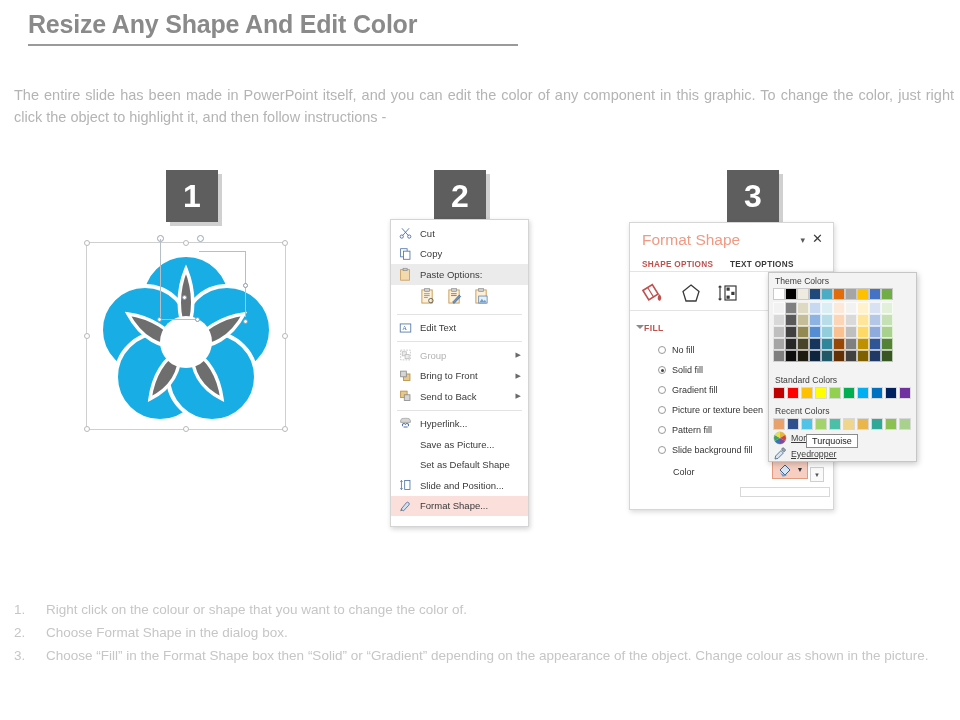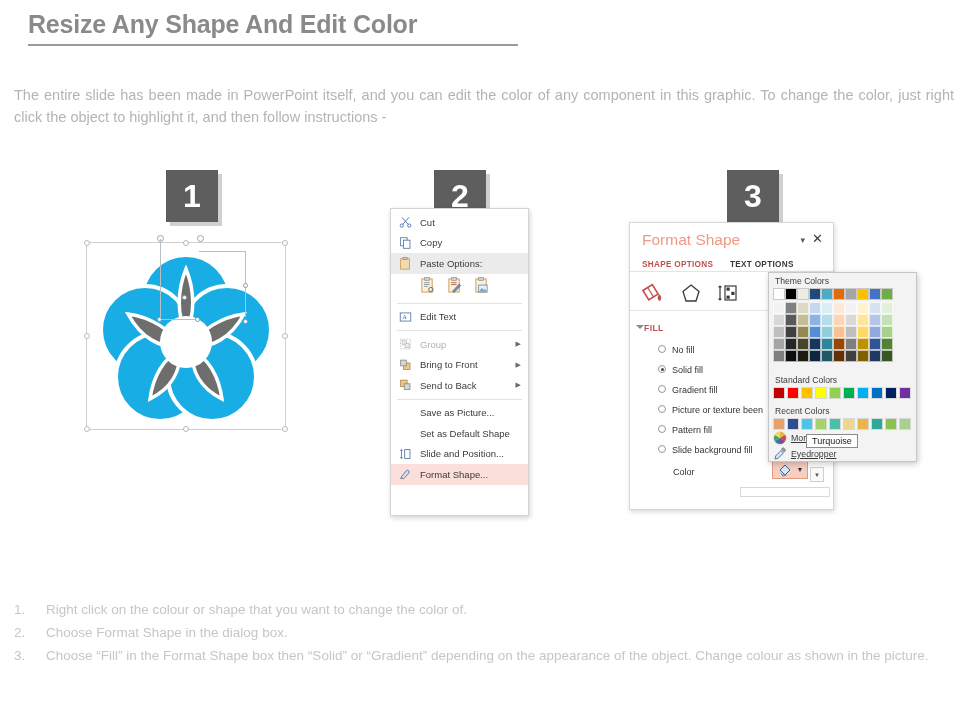--- a/index.html
+++ b/index.html
@@ -63,21 +63,21 @@
     border:1px solid #9aa7b5; background:#fdfdfd;
   }
   .adj-handle {
     position:absolute; width:5px; height:5px; border-radius:50%;
     background:#ffffff; border:1px solid #8d9aa8;
   }
   .adj-line { position:absolute; background:#b6bec6; }
 
   
   #context-menu {
-    position:absolute; left:390px; top:208px;
+    position:absolute; left:390px; top:219px;
     width:139px; height:308px;
     background:#ffffff;
     border:1px solid #d4d4d4;
     box-shadow:1px 2px 5px rgba(0,0,0,0.18);
     font-size:9.5px;
     color:#3a3a3a;
     padding-top:3px;
   }
   .cm-item {
     position:relative;
@@ -163,21 +163,21 @@
   }
   #fs-fill-tri {
     position:absolute; left:6px; top:102px;
     width:0;height:0;
     border-left:4px solid transparent;border-right:4px solid transparent;
     border-top:4.5px solid #8a8a8a;
   }
   .fs-radio-row {
     position:absolute; left:28px;
     font-size:9px; color:#333333;
-    display:flex; align-items:flex-start;
+    display:flex; align-items:center;
     white-space:nowrap;
   }
   .fs-radio {
     width:8px;height:8px;border-radius:50%;
     border:1px solid #9a9a9a;background:#fff;
     margin-right:6px; position:relative; flex:none;
   }
   .fs-radio.on::after{
     content:"";position:absolute;left:1.5px;top:1.5px;
     width:3px;height:3px;border-radius:50%;background:#444;
@@ -418,20 +418,33 @@
           <rect x="2" y="2" width="8" height="8" fill="#e8c98a" stroke="#b58a42"></rect>
           <rect x="6.5" y="6.5" width="7" height="7" fill="#d6d6d6" stroke="#8a8a8a"></rect>
         </svg>
     </span>
     <span>Send to Back</span>
     <span class="cm-arrow">▶</span>
   </div>
 
   <div class="cm-sep"></div>
 
+  <div class="cm-item">
+    <span class="cm-ico">
+      <svg width="13" height="13" viewBox="0 0 16 16">
+          <path d="M2 4 A6 3.2 0 0 1 14 4 L14 6 L2 6 Z" fill="#d6d6d6" stroke="#8a8a8a" stroke-width="0.8"></path>
+          <g fill="none" stroke="#4a6fa5" stroke-width="1.3">
+            <path d="M4.6 10.6 a2 2 0 0 1 2.8-2.8 l1 1"></path>
+            <path d="M11.4 10.6 a2 2 0 0 0-2.8-2.8"></path>
+            <path d="M5.6 11.8 h5"></path>
+          </g>
+        </svg>
+    </span>
+    <span>Hyperlink...</span>
+  </div>
 
   <div class="cm-item">
     <span class="cm-ico"></span>
     <span>Save as Picture...</span>
   </div>
 
   <div class="cm-item">
     <span class="cm-ico"></span>
     <span>Set as Default Shape</span>
   </div>

